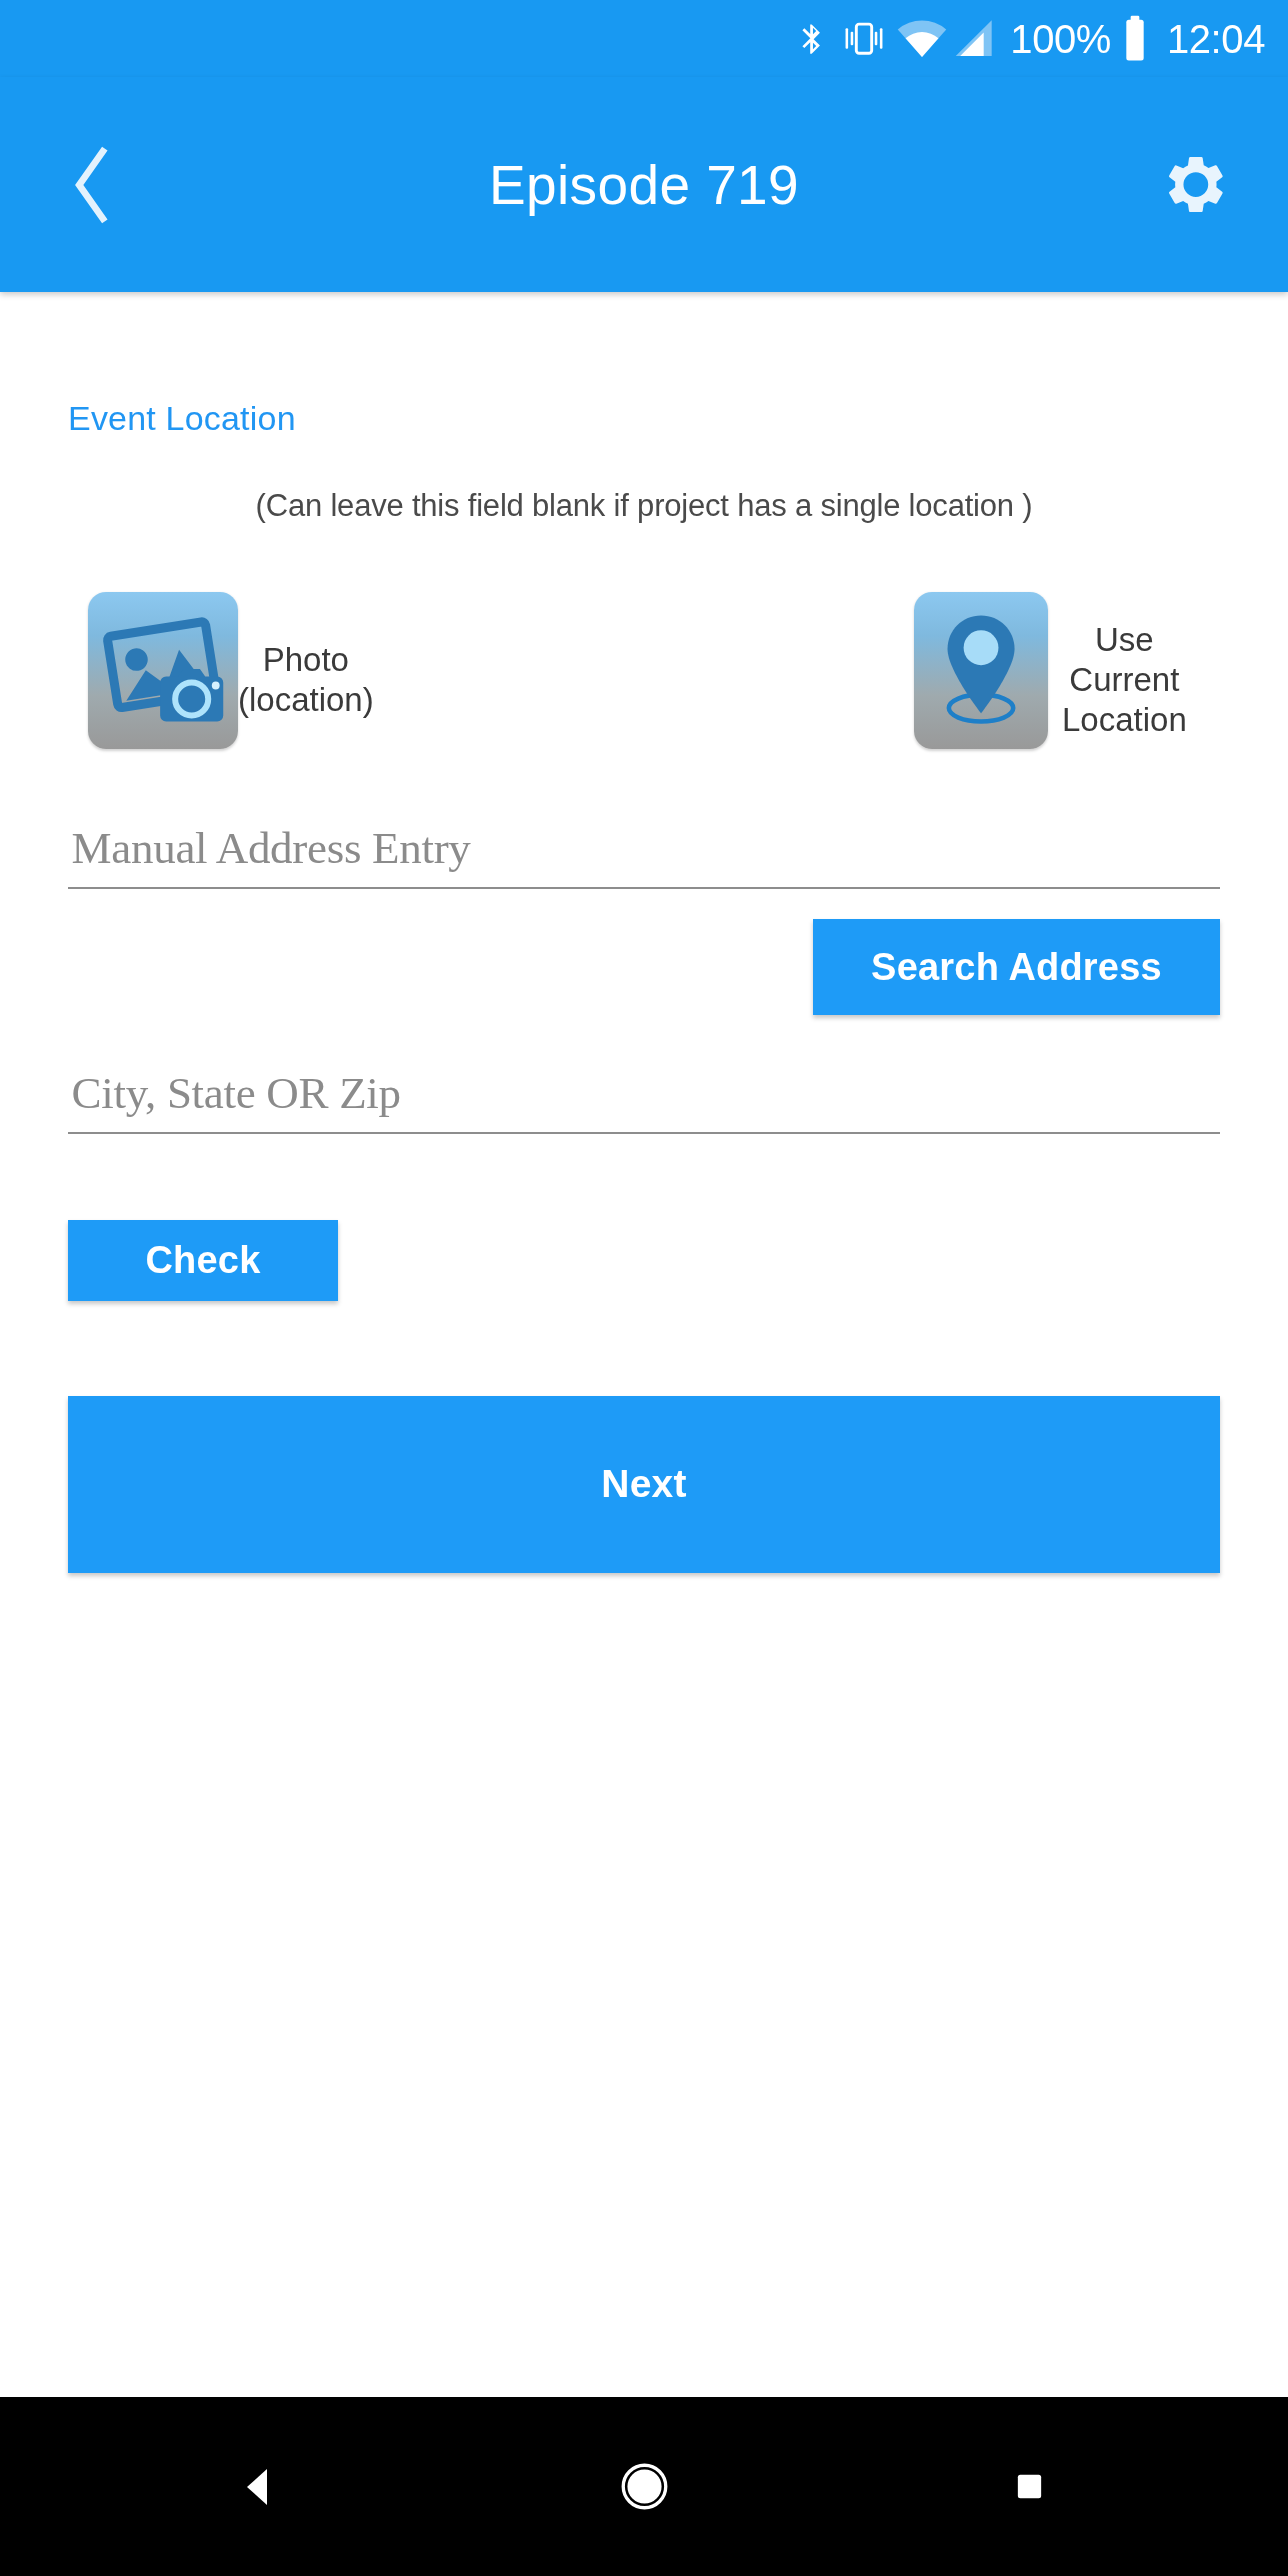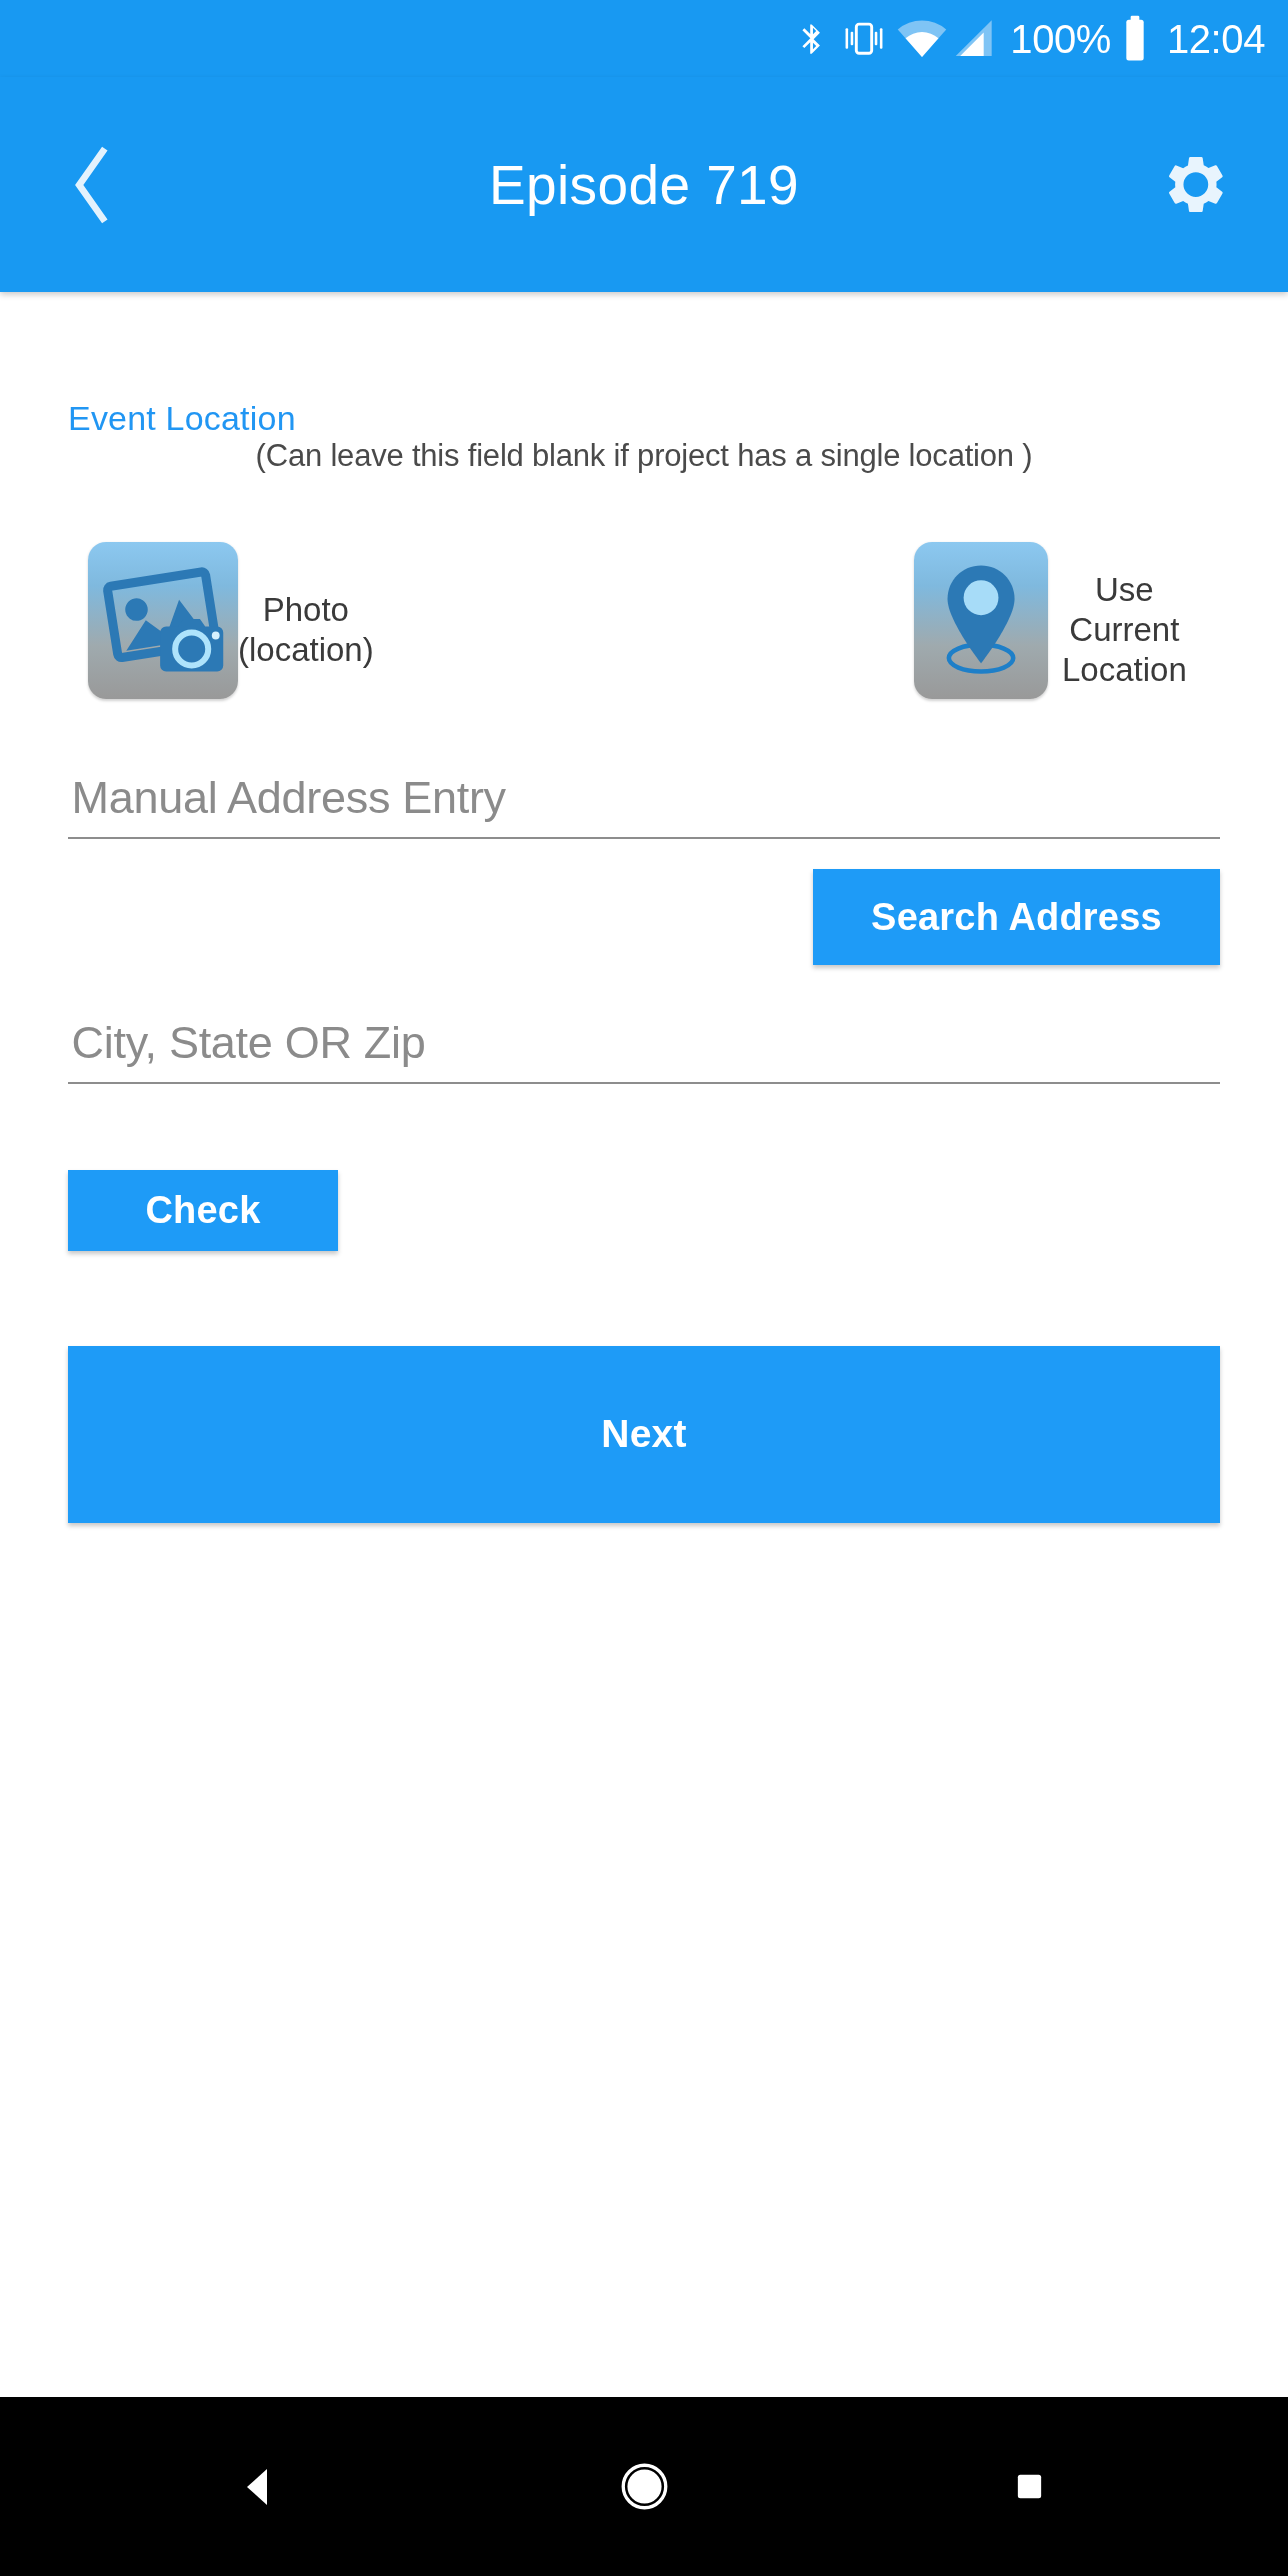--- a/index.html
+++ b/index.html
@@ -136,20 +136,21 @@
     padding: 0 0 14.3px 3.6px;
     letter-spacing: -0.3px;
   }
   .event-underline {
     height: 5.4px;
     background: #1E9BF0;
     width: 100%;
   }
 
   .hint-text {
+    margin-top: 50px;
     text-align: center;
     color: #4a4a4a;
     font-size: 31px;
     letter-spacing: -0.2px;
   }
 
   
   .icon-row {
     margin-top: 68px;
     display: flex;
@@ -186,21 +187,21 @@
   .form-area { margin-top: 73px; }
 
   .uline-field {
     position: relative;
   }
   .uline-input {
     width: 100%;
     border: none;
     outline: none;
     background: transparent;
-    font-family: Liberation Sans, sans-serif;
+    font-family: Liberation Serif, serif;
     font-size: 45px;
     color: #1d4ed8;
     padding: 0 0 12.5px 3.6px;
     letter-spacing: -0.3px;
   }
   .uline-input::placeholder { color: #8b8b8b; opacity: 1; }
   .uline-bar {
     height: 2.7px;
     background: #8d8d8d;
     width: 100%;

